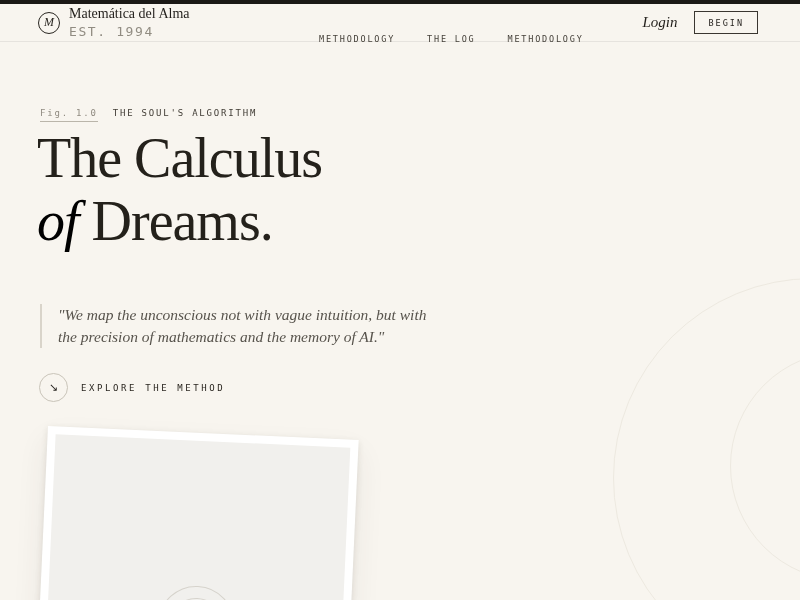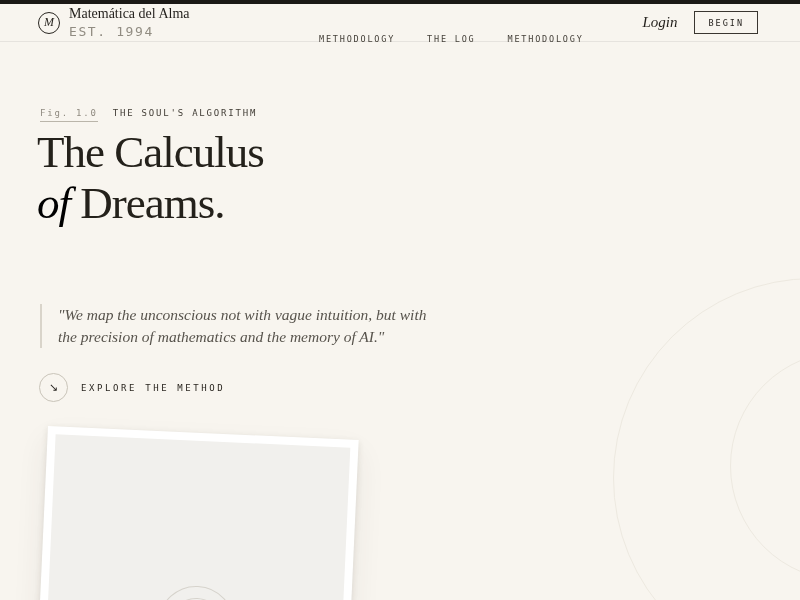--- a/index.html
+++ b/index.html
@@ -55,21 +55,21 @@
     z-index:3;
     justify-content:flex-end;
   }
   .fig-label { color:#908b81; border-bottom:1px solid #bab5aa; padding-bottom:3px; }
   .fig-caption { color:#403c35; }
 
   
   .hero-title {
     position:absolute; left:37px; top:127px;
     font-family:"Liberation Serif", serif; font-weight:400;
-    font-size:45px; line-height:1.13; letter-spacing:-1px; color:#24211b;
+    font-size:56px; line-height:1.13; letter-spacing:-1px; color:#24211b;
     z-index:3;
   }
   .title-accent { font-style:italic; color:#000000; }
 
   
   .quote {
     position:absolute; left:40px; top:304px; width:398px;
     border-left:2px solid #d9d4ca; padding-left:16px;
     font-family:"Liberation Serif", serif; font-style:italic;
     font-size:15.5px; line-height:1.42; color:#57534c;

